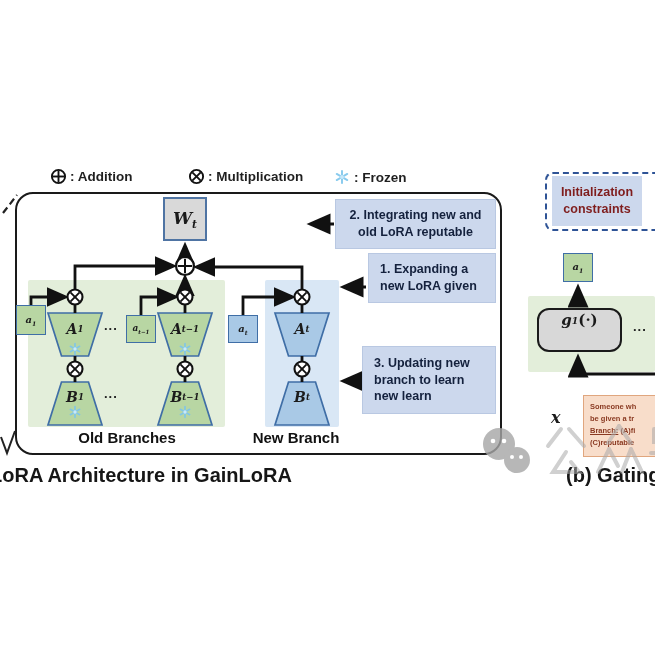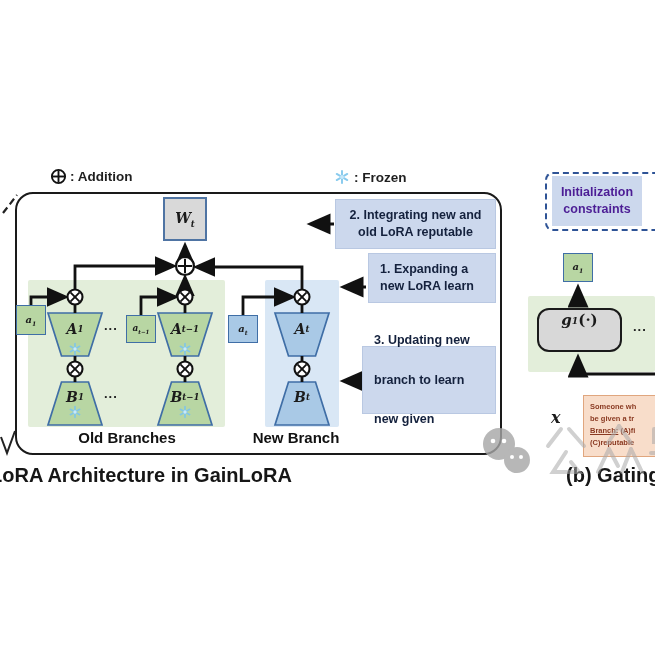--- a/index.html
+++ b/index.html
@@ -22,37 +22,45 @@
   .shape-label{display:flex;align-items:center;justify-content:center;font-size:14px;}
   .dots{font-weight:700;font-size:13px;color:#222;letter-spacing:1px;}
   .branch-label{font-size:15px;font-weight:600;color:#111;text-align:center;}
   .caption{font-size:20px;font-weight:700;color:#161616;white-space:nowrap;}
   .orange-box{background:#f8ddca;border:1.2px solid #e0a67e;box-sizing:border-box;
        padding:5px 0 0 6px;overflow:hidden;font-size:7.5px;line-height:1.6;
        color:#8a3a22;font-weight:600;white-space:nowrap;}
   .orange-box .optbold{font-weight:800;text-decoration:underline;}
   .gatebox{background:#d8d8d8;border:2.5px solid #1a1a1a;border-radius:12px;box-sizing:border-box;}
   .dashedbox{border:2.5px dashed #2e5396;border-radius:8px;box-sizing:border-box;}
-  .initbox{background:#ccd8ed;color:#4c1d95;font-weight:600;font-size:12.5px;line-height:1.35;
+  .initbox{background:#ccd8ed;color:#7f1d1d;font-weight:600;font-size:12.5px;line-height:1.35;
        display:flex;flex-direction:column;align-items:center;justify-content:center;text-align:center;}
   .wm-text{opacity:0.85;}
   svg{display:block;}
 </style>
 </head>
 <body>
 
 <div id="app">
 
   <div class="abs legend-item" style="left:50px;top:168px;">
     <svg width="17" height="17">
       <circle cx="8.5" cy="8.5" r="6.6" fill="none" stroke="#111" stroke-width="1.9"></circle>
       <line x1="8.5" y1="2.4" x2="8.5" y2="14.6" stroke="#111" stroke-width="1.9"></line>
       <line x1="2.4" y1="8.5" x2="14.6" y2="8.5" stroke="#111" stroke-width="1.9"></line>
     </svg>
     <span>: Addition</span>
+  </div>
+  <div class="abs legend-item" style="left:188px;top:168px;">
+    <svg width="17" height="17">
+      <circle cx="8.5" cy="8.5" r="6.6" fill="none" stroke="#111" stroke-width="1.9"></circle>
+      <line x1="4.3" y1="4.3" x2="12.7" y2="12.7" stroke="#111" stroke-width="1.9"></line>
+      <line x1="12.7" y1="4.3" x2="4.3" y2="12.7" stroke="#111" stroke-width="1.9"></line>
+    </svg>
+    <span>: Multiplication</span>
   </div>
   <div class="abs legend-item" style="left:333px;top:168px;">
     <svg width="18" height="18">
       <use href="#snow" transform="translate(9,9) scale(1.15)"></use>
     </svg>
     <span>: Frozen</span>
   </div>
 
   <div class="abs" style="left:15px;top:192px;width:487px;height:263px;border:2.5px solid #1a1a1a;border-radius:18px;box-sizing:border-box;"></div>
 
@@ -136,21 +144,21 @@
     <use href="#otimes" transform="translate(302,369)"></use>
 
     <use href="#snow" transform="translate(75,349)"></use>
     <use href="#snow" transform="translate(185,349)"></use>
     <use href="#snow" transform="translate(75,412)"></use>
     <use href="#snow" transform="translate(185,412)"></use>
     <use href="#snow" transform="translate(578,341)"></use>
   </svg>
 
   <div class="abs smallbox shape-label" style="left:163px;top:197px;width:44px;height:44px;background:#d9d9d9;border-color:#4f74a3;border-width:2px;">
-    <span class="math" style="font-size:14px;"><i>W</i><sub>t</sub></span>
+    <span class="math" style="font-size:17px;"><i>W</i><sub>t</sub></span>
   </div>
 
   <div class="abs smallbox greenfill" style="left:16px;top:305px;width:30px;height:30px;">
     <span class="math" style="font-size:10px;"><i>a</i><sub>1</sub></span>
   </div>
   <div class="abs smallbox greenfill" style="left:126px;top:315px;width:30px;height:28px;">
     <span class="math" style="font-size:9px;"><i>a</i><sub>t−1</sub></span>
   </div>
   <div class="abs smallbox bluefill" style="left:228px;top:315px;width:30px;height:28px;">
     <span class="math" style="font-size:10px;"><i>a</i><sub>t</sub></span>
@@ -186,26 +194,26 @@
 
   <div class="abs branch-label" style="left:77px;top:429px;width:100px;">Old Branches</div>
   <div class="abs branch-label" style="left:246px;top:429px;width:100px;">New Branch</div>
 
   <div class="abs ann center" style="left:335px;top:199px;width:161px;height:50px;">
     <span>2. Integrating new and</span>
     <span>old LoRA reputable</span>
   </div>
   <div class="abs ann left" style="left:368px;top:253px;width:128px;height:50px;">
     <span>1. Expanding a</span>
-    <span>new LoRA learn</span>
-  </div>
-  <div class="abs ann left" style="left:362px;top:346px;width:134px;height:68px;gap:23px;">
+    <span>new LoRA given</span>
+  </div>
+  <div class="abs ann left" style="left:362px;top:346px;width:134px;height:68px;">
     <span>3. Updating new</span>
     <span>branch to learn</span>
-    <span>new given</span>
+    <span>new learn</span>
   </div>
 
   <div class="abs dashedbox" style="left:545px;top:172px;width:130px;height:59px;"></div>
   <div class="abs initbox" style="left:552px;top:176px;width:90px;height:50px;">
     <span>Initialization</span>
     <span>constraints</span>
   </div>
 
   <div class="abs smallbox greenfill" style="left:563px;top:253px;width:30px;height:29px;">
     <span class="math" style="font-size:10px;"><i>a</i><sub>1</sub></span>

